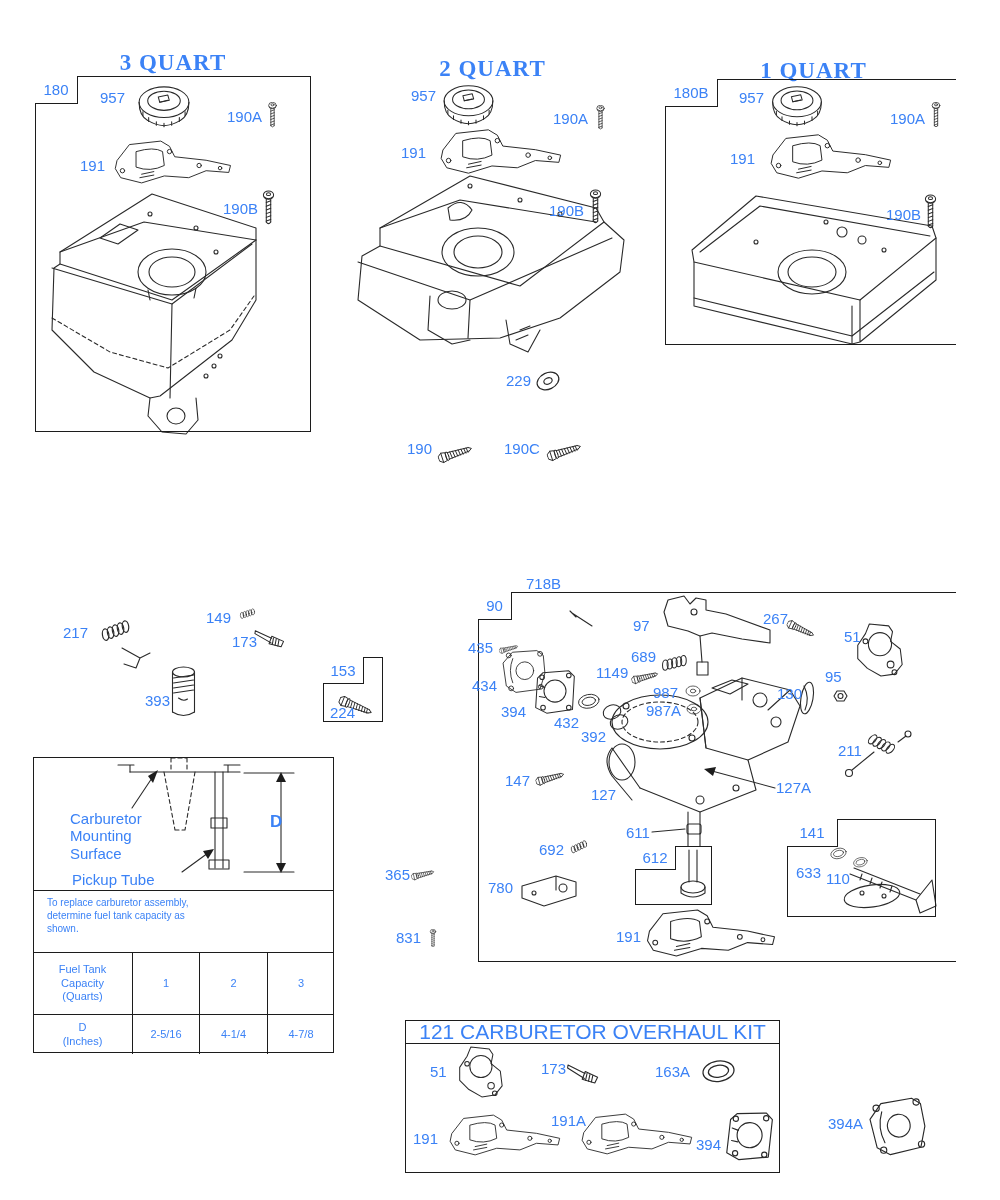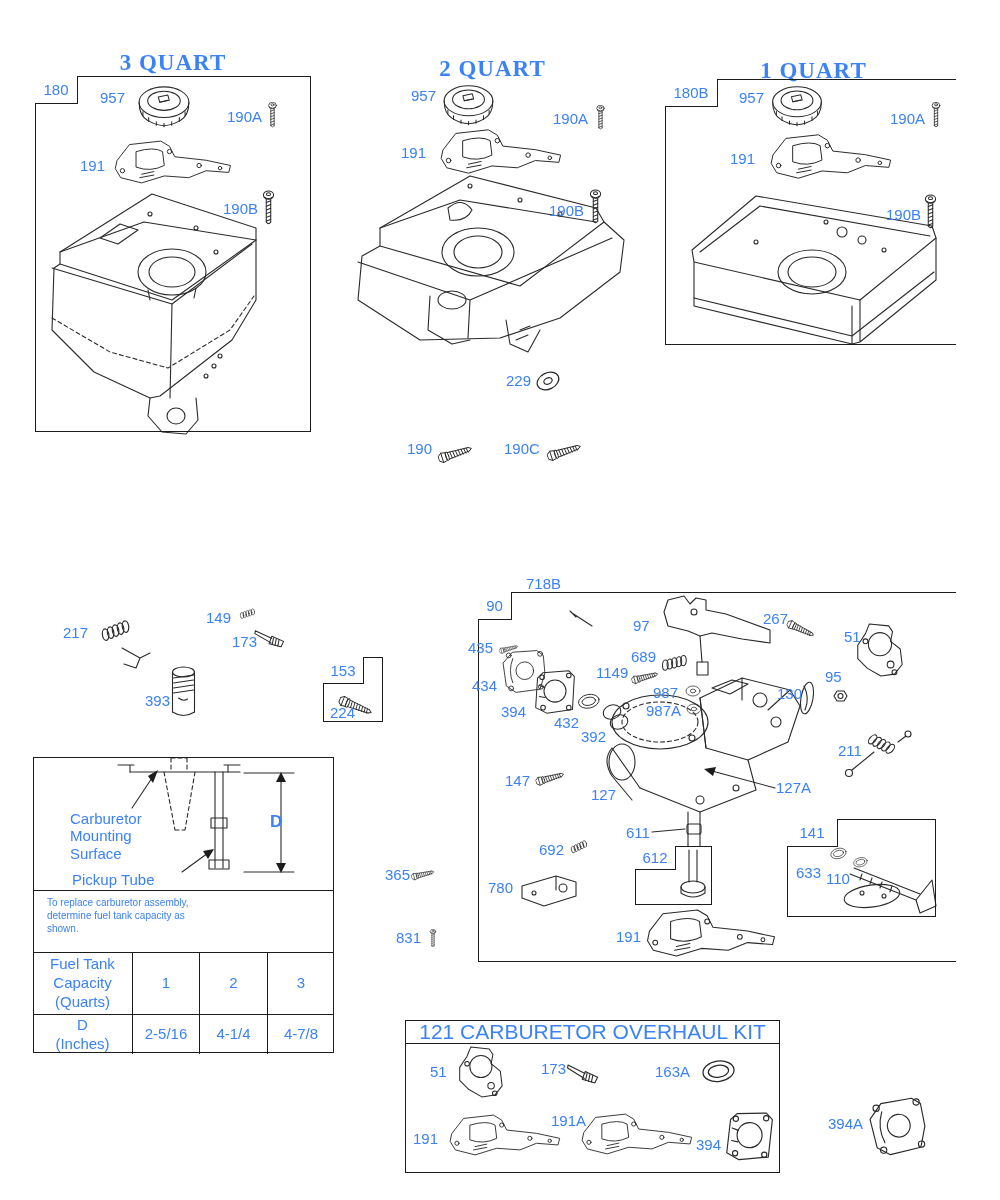--- a/index.html
+++ b/index.html
@@ -12,21 +12,21 @@
   .box{position:absolute;border:1.6px solid #1c1c1c;box-sizing:border-box;}
   .corner{position:absolute;left:-1px;top:-1px;border-right:1.6px solid #1c1c1c;border-bottom:1.6px solid #1c1c1c;
           display:flex;align-items:center;justify-content:center;font-size:15px;background:#fff;text-align:right;}
   .ptitle{position:absolute;text-align:center;font-family:"Liberation Serif", serif;
           font-weight:bold;font-size:23px;letter-spacing:1px;}
   .lbl{position:absolute;font-size:15px;white-space:pre-line;line-height:1.12;}
   .note{position:absolute;font-size:10px;line-height:1.3;white-space:pre-line;}
   .khdr{position:absolute;border-bottom:1.6px solid #1c1c1c;display:flex;align-items:center;justify-content:center;
         font-size:21px;box-sizing:border-box;}
   .tbl{position:absolute;display:grid;box-sizing:border-box;border-top:1.6px solid #1c1c1c;}
-  .cell{display:flex;align-items:center;justify-content:center;text-align:center;font-size:15px;
+  .cell{display:flex;align-items:center;justify-content:center;text-align:center;font-size:11px;
         white-space:pre-line;line-height:1.25;box-sizing:border-box;}
   .cl{border-left:1.6px solid #1c1c1c;}
   .ct{border-top:1.6px solid #1c1c1c;}
   .dimlbl{position:absolute;font-weight:bold;font-size:17px;}
 </style>
 </head>
 <body>
 
 <div class="page">
 

